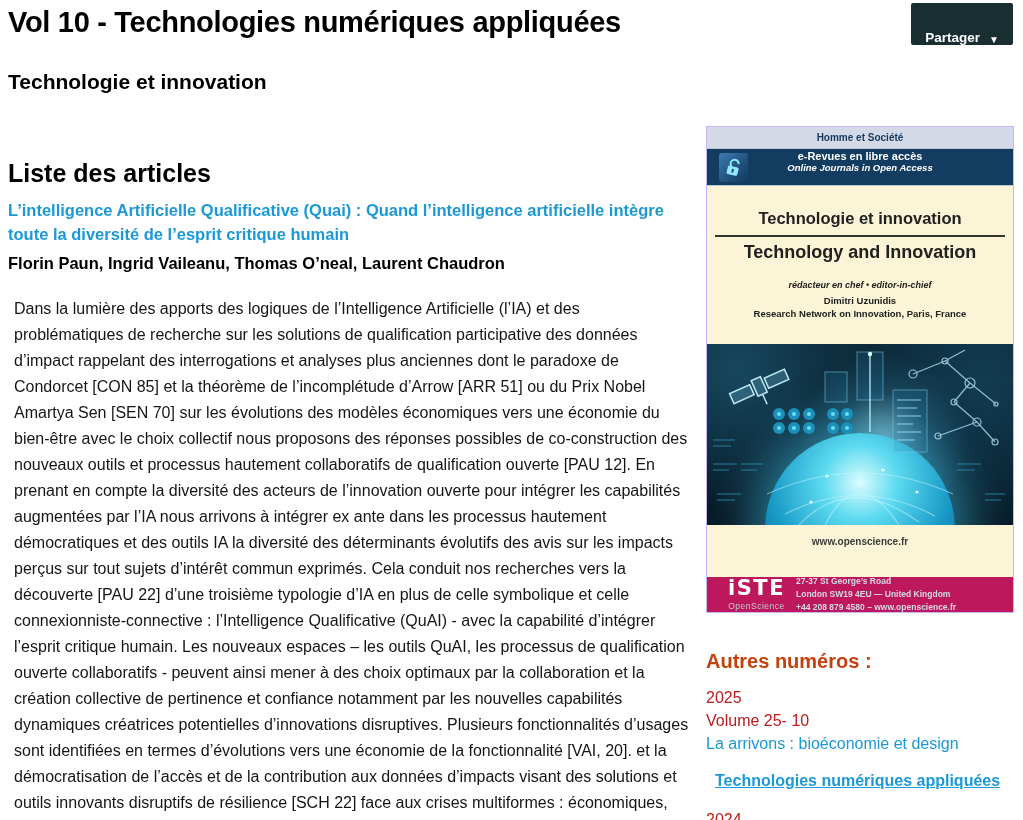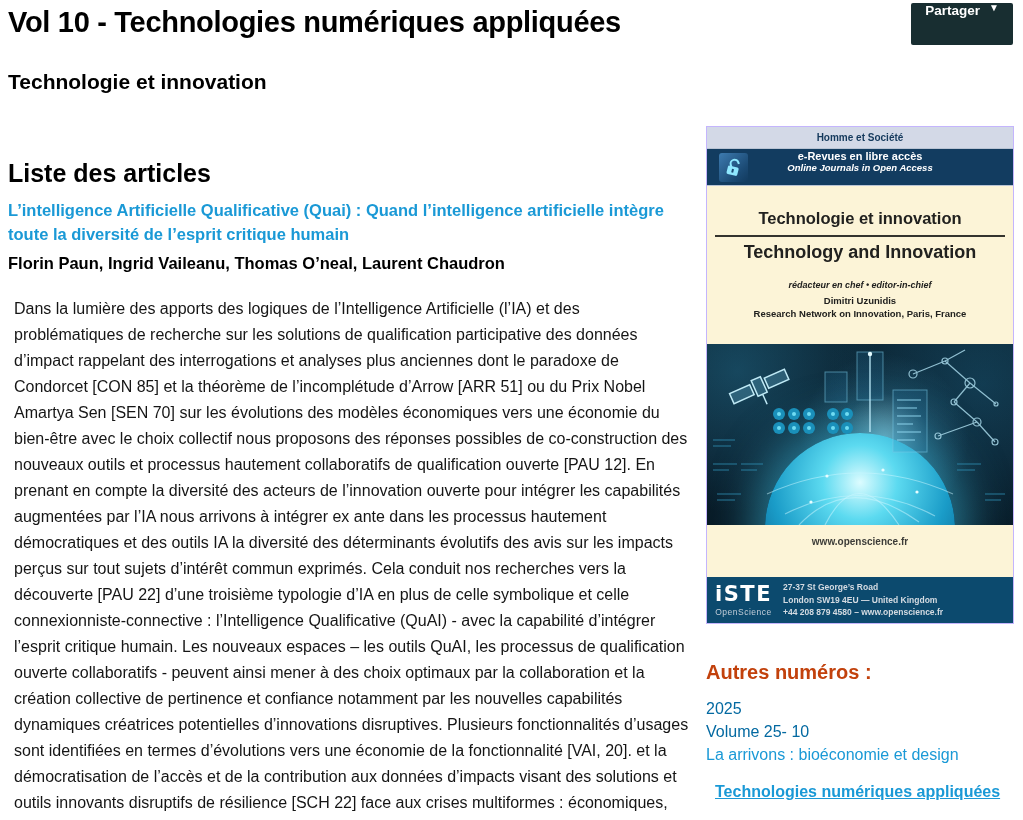--- a/index.html
+++ b/index.html
@@ -10,21 +10,21 @@
   }
 
   
   .page-title {
     position:absolute; left:8px; top:6px; margin:0;
     font-size:29px; font-weight:bold; letter-spacing:-0.3px; color:#000;
   }
   .share-btn {
     position:absolute; top:3px; right:10px; height:42px;
     background:#182e31; color:#fff; border:none; border-radius:2px;
-    display:flex; align-items:flex-start; gap:9px; padding:0 14px;
+    display:flex; align-items:flex-end; gap:9px; padding:0 14px;
     font-family:"Liberation Sans", sans-serif; font-size:13.5px; font-weight:bold; cursor:pointer;
   }
   .share-caret { font-size:10px; line-height:1; }
   .journal-name {
     position:absolute; left:8px; top:70px; margin:0;
     font-size:21px; font-weight:bold; color:#000;
   }
 
   
   .left-col { position:absolute; left:8px; top:159px; width:688px; }
@@ -75,32 +75,32 @@
     position:absolute; left:50%; bottom:-98px; transform:translateX(-50%);
     width:190px; height:190px; border-radius:50%;
     background:radial-gradient(circle at 50% 26%, #dcfcff 0%, #5cdaf0 22%, #1a9cc8 52%, #0b6490 78%, #084a70 100%);
     box-shadow:0 0 45px 12px rgba(70,210,245,.5);
   }
   .decor { position:absolute; left:0; top:0; }
 
   .cover-cream2 { background:#fcf4d7; height:52px; text-align:center; }
   .cov-site { font-size:10px; font-weight:bold; color:#3c3c38; line-height:34px; }
   .cover-footer {
-    background:#0c4a6e; height:46px; display:flex; align-items:center;
-    gap:11px; padding:0 8px;
+    background:#be185d; height:35px; display:flex; align-items:center;
+    gap:11px; padding:0 21px;
   }
   .iste { color:#fff; text-align:center; line-height:1; flex:0 0 auto; }
   .iste-top { font-size:21px; font-weight:bold; letter-spacing:1.5px; font-family:"DejaVu Sans", sans-serif; }
   .iste-bottom { font-size:8.5px; letter-spacing:.5px; color:#c3ced9; margin-top:3px; }
   .footer-address { color:#d4dbe2; font-size:8.5px; font-weight:bold; line-height:1.5; }
 
   
   .other-issues { margin-top:37px; }
   .other-issues h3 { margin:0 0 13px 0; font-size:20px; font-weight:bold; color:#c2410c; }
-  .issue-line { display:block; font-size:16px; line-height:23px; color:#0369a1; }
+  .issue-line { display:block; font-size:16px; line-height:23px; color:#b91c1c; }
   a.issue-link { color:#1a99d6; text-decoration:none; cursor:pointer; }
   a.issue-link.bold-underline { font-weight:bold; text-decoration:underline; margin-top:14px;margin-left:9px; }
   .issue-year.last { margin-top:16px; }
 </style>
 </head>
 <body>
 
 <h1 class="page-title">Vol 10 - Technologies numériques appliquées</h1>
 
 <button class="share-btn">

